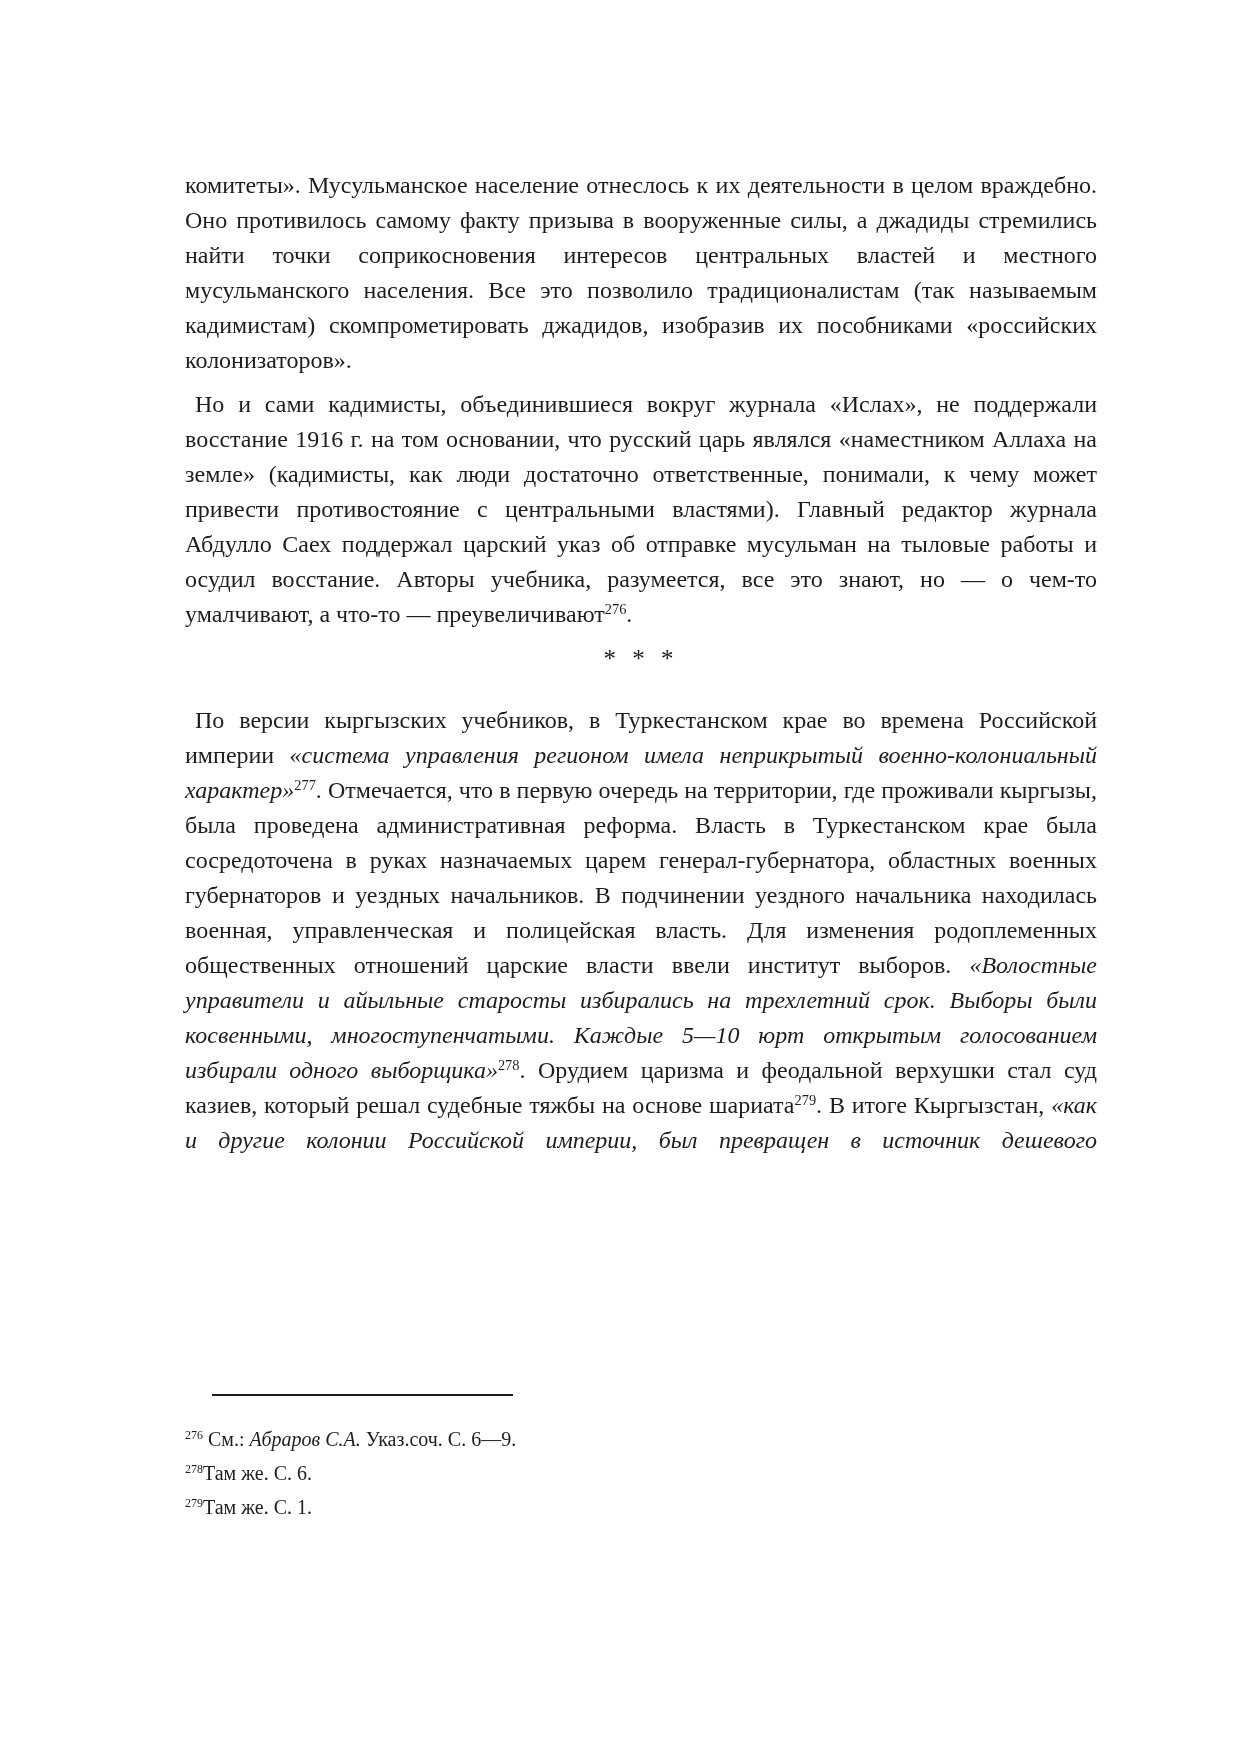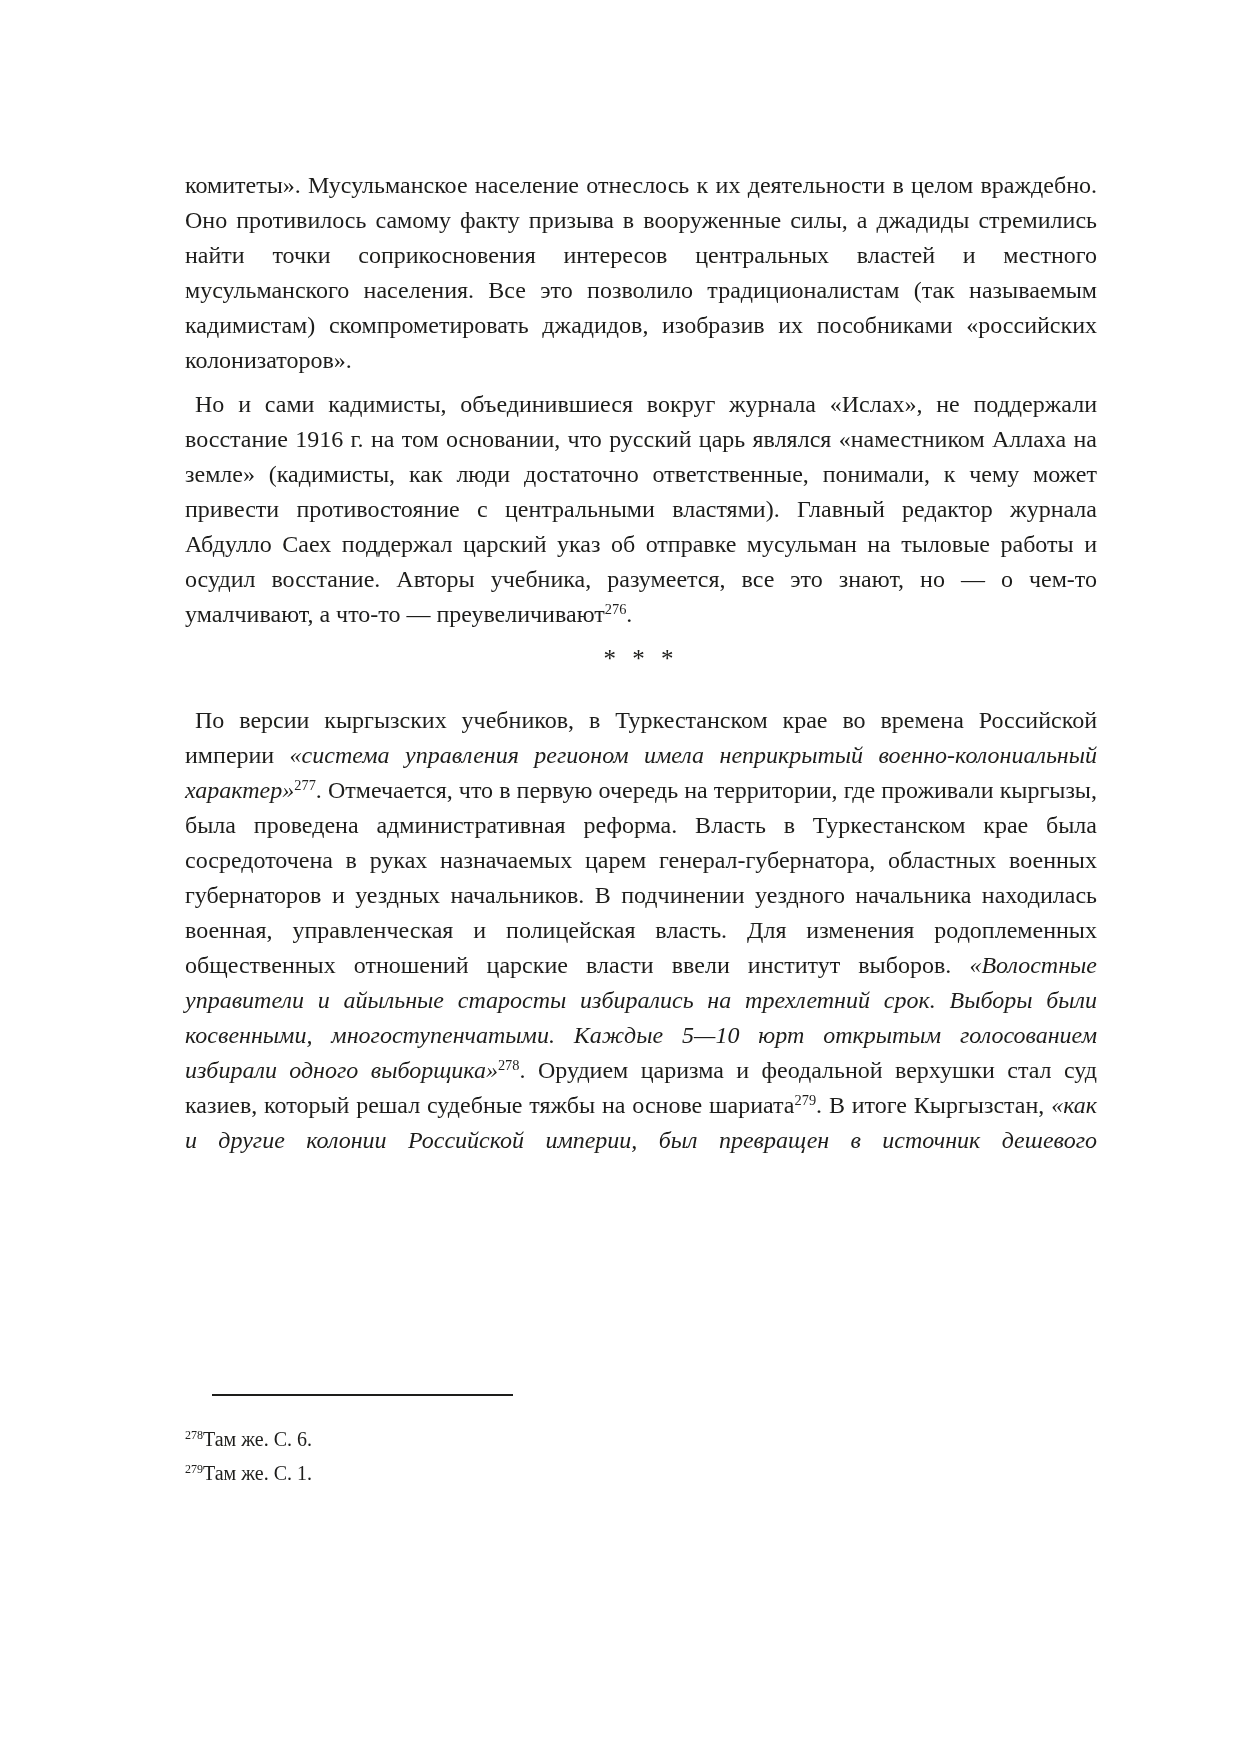--- a/index.html
+++ b/index.html
@@ -92,18 +92,19 @@
 
 <div class="page">
   <main class="body-text" id="bodyText">
       <p class=""><span>комитеты». Мусульманское население отнеслось к их деятельности в целом враждебно. Оно противилось самому факту призыва в вооруженные силы, а джадиды стремились найти точки соприкосновения интересов центральных властей и местного мусульманского населения. Все это позволило традиционалистам (так называемым кадимистам) скомпрометировать джадидов, изобразив их пособниками «российских колонизаторов».</span></p>
       <p class="indent"><span>Но и сами кадимисты, объединившиеся вокруг журнала «Ислах», не поддержали восстание 1916 г. на том основании, что русский царь являлся «наместником Аллаха на земле» (кадимисты, как люди достаточно ответственные, понимали, к чему может привести противостояние с центральными властями). Главный редактор журнала Абдулло Саех поддержал царский указ об отправке мусульман на тыловые работы и осудил восстание. Авторы учебника, разумеется, все это знают, но — о чем-то умалчивают, а что-то — преувеличивают</span><sup>276</sup><span>.</span></p>
       <div class="divider">* * *</div>
       <p class="indent jlast"><span>По версии кыргызских учебников, в Туркестанском крае во времена Российской империи </span><span class="it">«система управления регионом имела неприкрытый военно-колониальный характер»</span><sup>277</sup><span>. Отмечается, что в первую очередь на территории, где проживали кыргызы, была проведена административная реформа. Власть в Туркестанском крае была сосредоточена в руках назначаемых царем генерал-губернатора, областных военных губернаторов и уездных начальников. В подчинении уездного начальника находилась военная, управленческая и полицейская власть. Для изменения родоплеменных общественных отношений царские власти ввели институт выборов. </span><span class="it">«Волостные управители и айыльные старосты избирались на трехлетний срок. Выборы были косвенными, многоступенчатыми. Каждые 5—10 юрт открытым голосованием избирали одного выборщика»</span><sup>278</sup><span>. Орудием царизма и феодальной верхушки стал суд казиев, который решал судебные тяжбы на основе шариата</span><sup>279</sup><span>. В итоге Кыргызстан, </span><span class="it">«как и другие колонии Российской империи, был превращен в источник дешевого</span></p>
     </main>
   <div class="footnote-sep"></div>
   <section class="footnotes" id="footnotesBlock">
+      <p class="footnote"><sup>276</sup><span> См.: </span><span class="it">Абраров С.А.</span><span> Указ.соч. С. 6—9.</span></p>
       <p class="footnote"><sup>278</sup><span>Там же. С. 6.</span></p>
       <p class="footnote"><sup>279</sup><span>Там же. С. 1.</span></p>
     </section>
   <div class="page-number">94</div>
   <div class="running-footer">ОСВЕЩЕНИЕ ОБЩЕЙ ИСТОРИИ РОССИИ И НАРОДОВ ПОСТСОВЕТСКИХ СТРАН</div>
 </div>
 
 </body></html>

